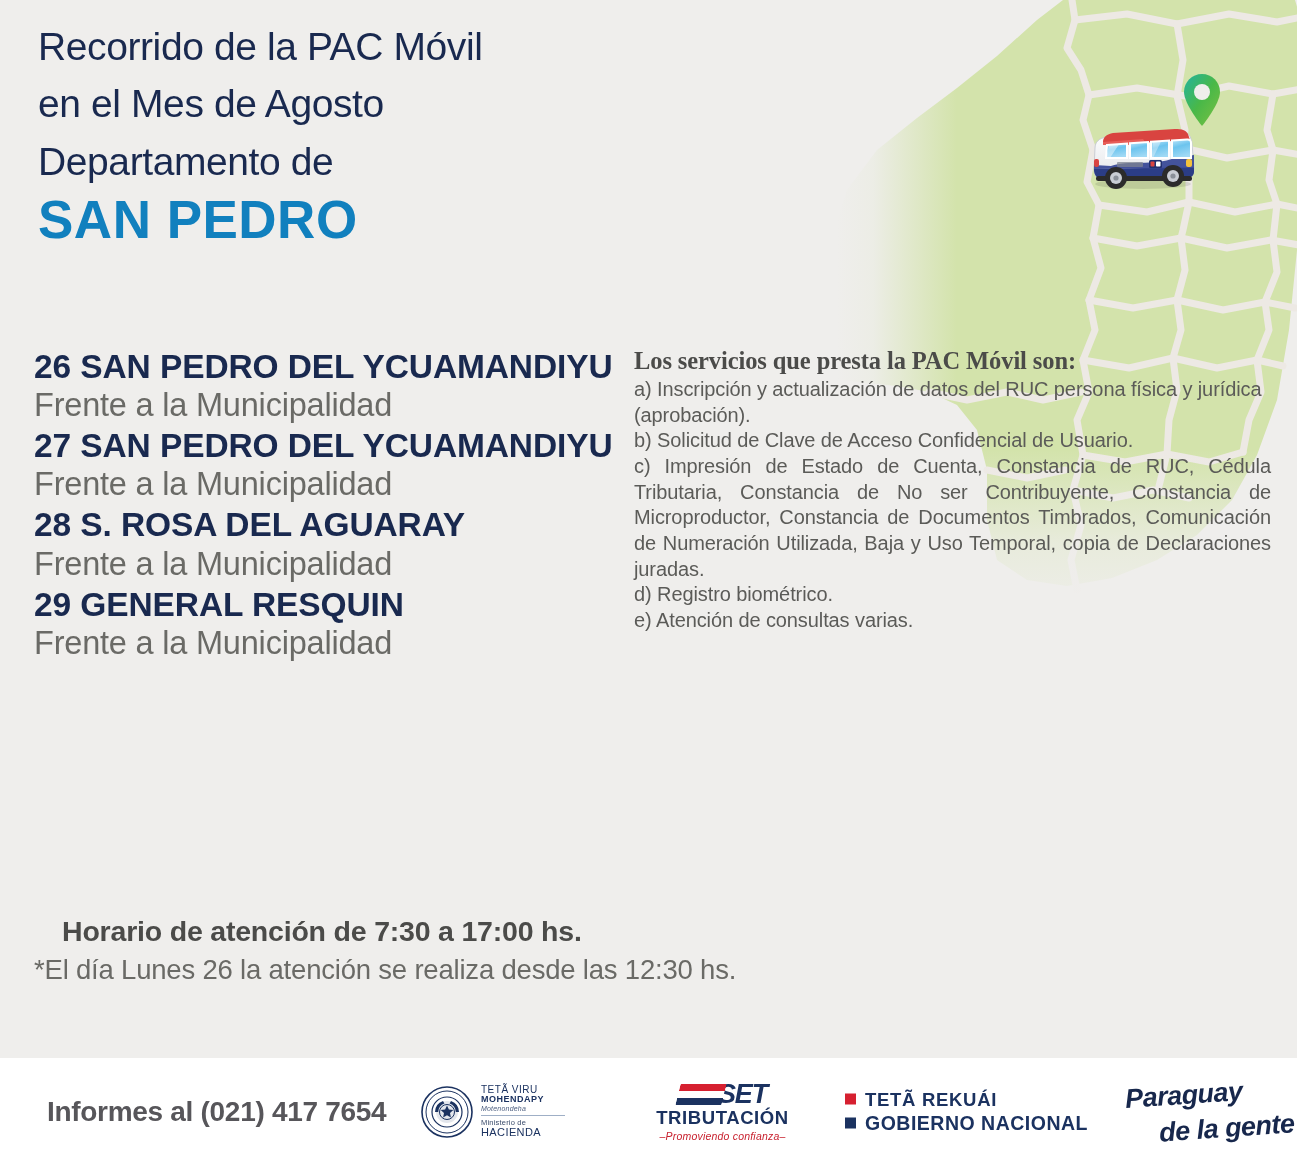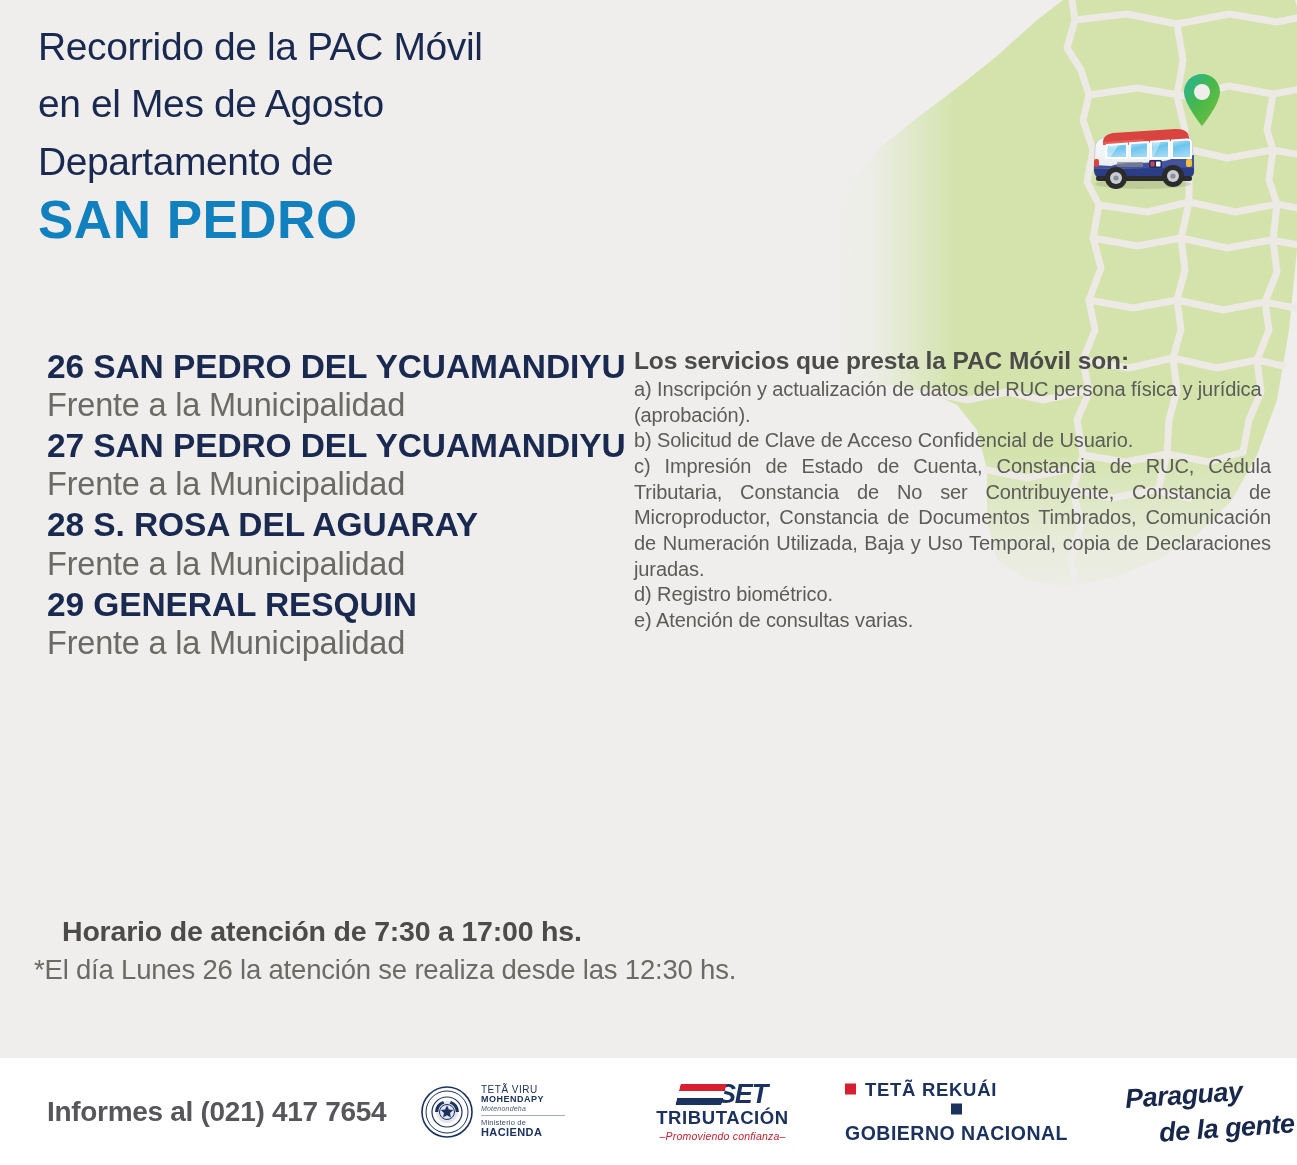--- a/index.html
+++ b/index.html
@@ -35,35 +35,36 @@
 
   
   #headline{position:absolute;left:38px;top:18px;width:700px;z-index:5;}
   .h-line{
     color:#19294F;font-weight:normal;font-size:39px;line-height:1.47;
     letter-spacing:-0.4px;white-space:nowrap;
   }
   .h-dept{color:#1180BE;font-weight:bold;font-size:53px;line-height:1.15;letter-spacing:0.5px;}
 
   
-  #schedule{position:absolute;left:34px;top:348px;width:600px;z-index:5;margin-left:13px;}
+  #schedule{position:absolute;left:34px;top:348px;width:600px;z-index:5;}
   .sched-title{
     color:#19294F;font-weight:bold;font-size:33.5px;line-height:1.14;
     letter-spacing:-0.1px;
   }
   .sched-sub{
     color:#6A6A66;font-weight:normal;font-size:32.5px;line-height:1.2;
     letter-spacing:-0.2px;margin-bottom:2px;
   }
 
   
   #services{position:absolute;left:634px;top:345px;width:637px;z-index:5;}
   .svc-title{
     color:#4B4B49;font-weight:bold;font-size:24.5px;line-height:1.30;
     letter-spacing:-0.1px;
+    font-family:Liberation Serif, serif;
   }
   .svc-p{
     color:#5B5B58;font-weight:normal;font-size:20px;line-height:1.285;
     letter-spacing:-0.1px;
   }
   .svc-just{text-align:justify;text-align-last:left;}
 
   
   #horario{position:absolute;left:34px;top:912px;z-index:5;}
   .hor-bold{color:#4B4B49;font-weight:bold;font-size:28.5px;line-height:1.36;letter-spacing:-0.2px;margin-left:28px;}
@@ -82,21 +83,21 @@
 
   
   #logo-hacienda{left:420px;display:flex;align-items:center;gap:7px;}
   #logo-hacienda .seal{width:54px;height:54px;flex:0 0 54px;}
   #logo-hacienda .txt{line-height:1.0;}
   .hac-l1{color:#1B3260;font-weight:normal;font-size:10px;letter-spacing:0.5px;}
   .hac-l2{color:#1B3260;font-weight:bold;font-size:9px;letter-spacing:0.5px;}
   .hac-l3{color:#4A5C7E;font-size:7px;font-style:italic;letter-spacing:0.2px;margin-top:1px;}
   .hac-rule{height:1px;background:#9FAFC6;margin:3px 0 3px 0;width:84px;}
   .hac-l4{color:#3A4B6B;font-size:7.5px;letter-spacing:0.2px;}
-  .hac-l5{color:#1B3260;font-weight:bold;font-size:11px;letter-spacing:0.4px;}
+  .hac-l5{color:#1B3260;font-weight:normal;font-size:11px;letter-spacing:0.4px;}
 
   
   #logo-set{left:655px;width:135px;text-align:center;}
   #logo-set .setrow{display:flex;align-items:center;justify-content:center;gap:0px;height:26px;}
   #logo-set .flagbars{width:46px;height:21px;position:relative;transform:skewX(-14deg);overflow:hidden;border-radius:1px;}
   #logo-set .flagbars i{display:block;height:33.33%;width:100%;}
   #logo-set .fb-r{background:#D62030;}
   #logo-set .fb-w{background:#FFFFFF;}
   #logo-set .fb-b{background:#1B3260;}
   #logo-set .setword{
@@ -109,21 +110,21 @@
   }
 
   
   #logo-gobierno{left:845px;}
   #logo-gobierno .grow{display:flex;align-items:center;gap:9px;line-height:1;}
   #logo-gobierno .sq{width:11px;height:11px;flex:0 0 11px;}
   #logo-gobierno .sq-red{background:#D62030;}
   #logo-gobierno .sq-blue{background:#1B3260;}
   .gob-l1{color:#1B3260;font-weight:bold;font-size:18.5px;letter-spacing:0.7px;}
   .gob-l2{color:#1B3260;font-weight:bold;font-size:19.5px;letter-spacing:0.5px;}
-  #logo-gobierno .grow + .grow{margin-top:5px;flex-direction:column;}
+  #logo-gobierno .grow + .grow{margin-top:5px;}
 
   
   #logo-paraguay{left:1125px;color:#17274C;}
   #logo-paraguay .pg1{font-size:27px;font-style:italic;font-weight:bold;transform:rotate(-4deg);display:inline-block;letter-spacing:-0.5px;}
   #logo-paraguay .pg2{font-size:27px;font-style:italic;font-weight:bold;transform:rotate(-4deg);display:inline-block;letter-spacing:-0.5px;margin-left:34px;margin-top:2px;}
 </style>
 </head>
 <body>
 
 <div id="poster">

